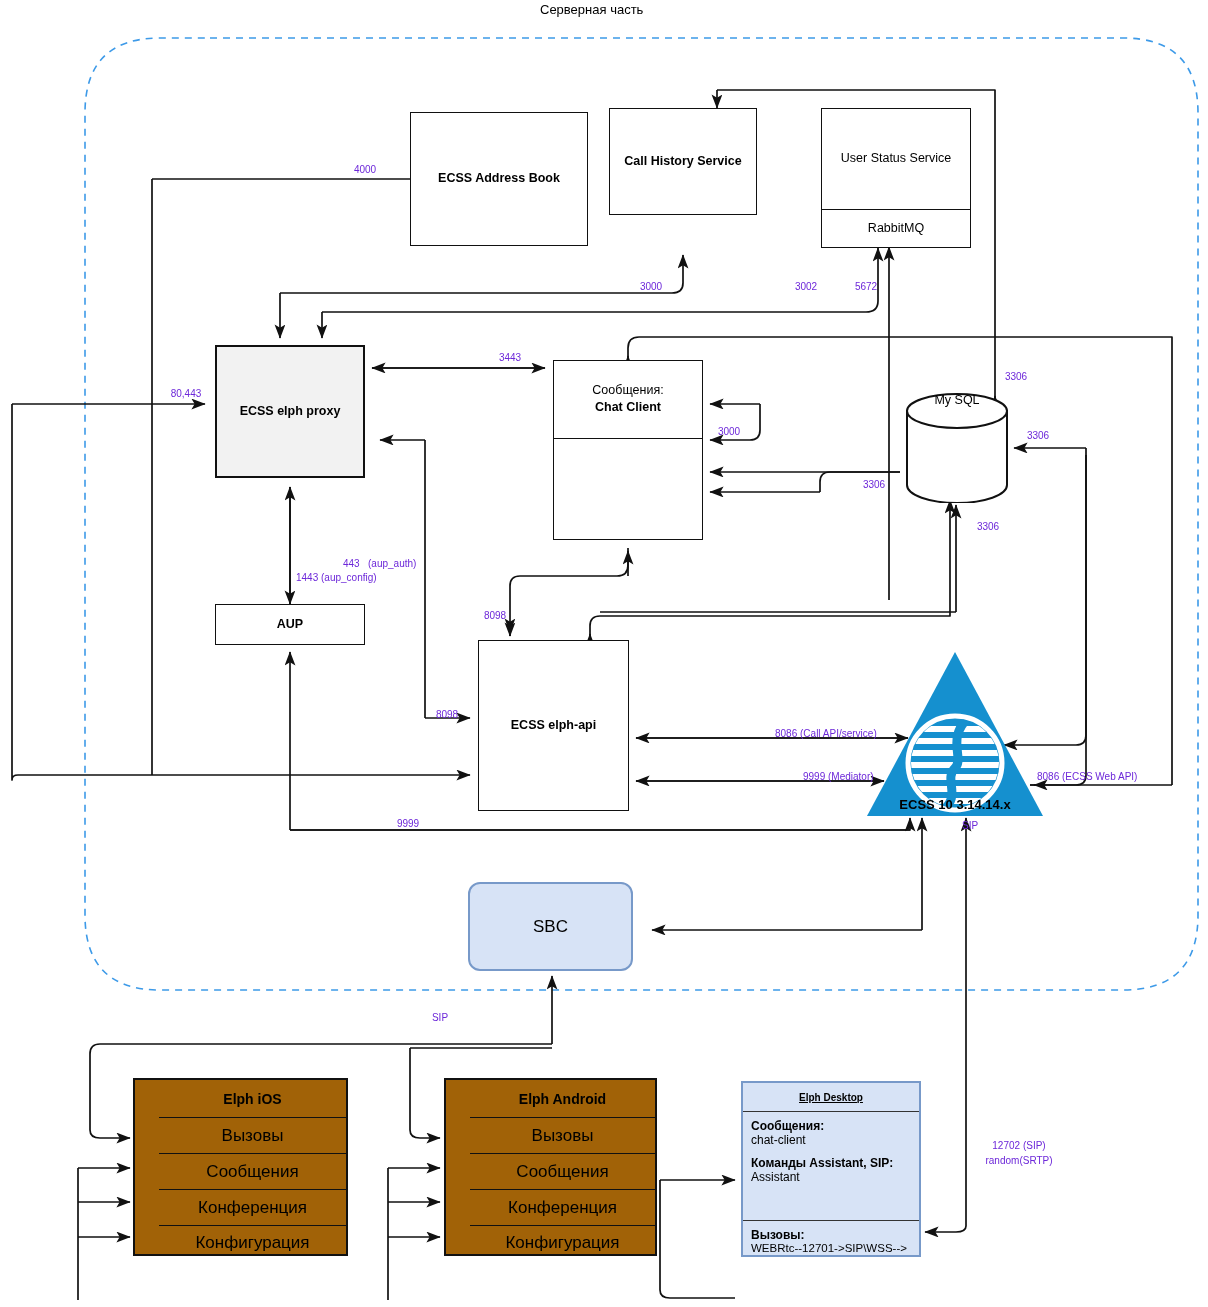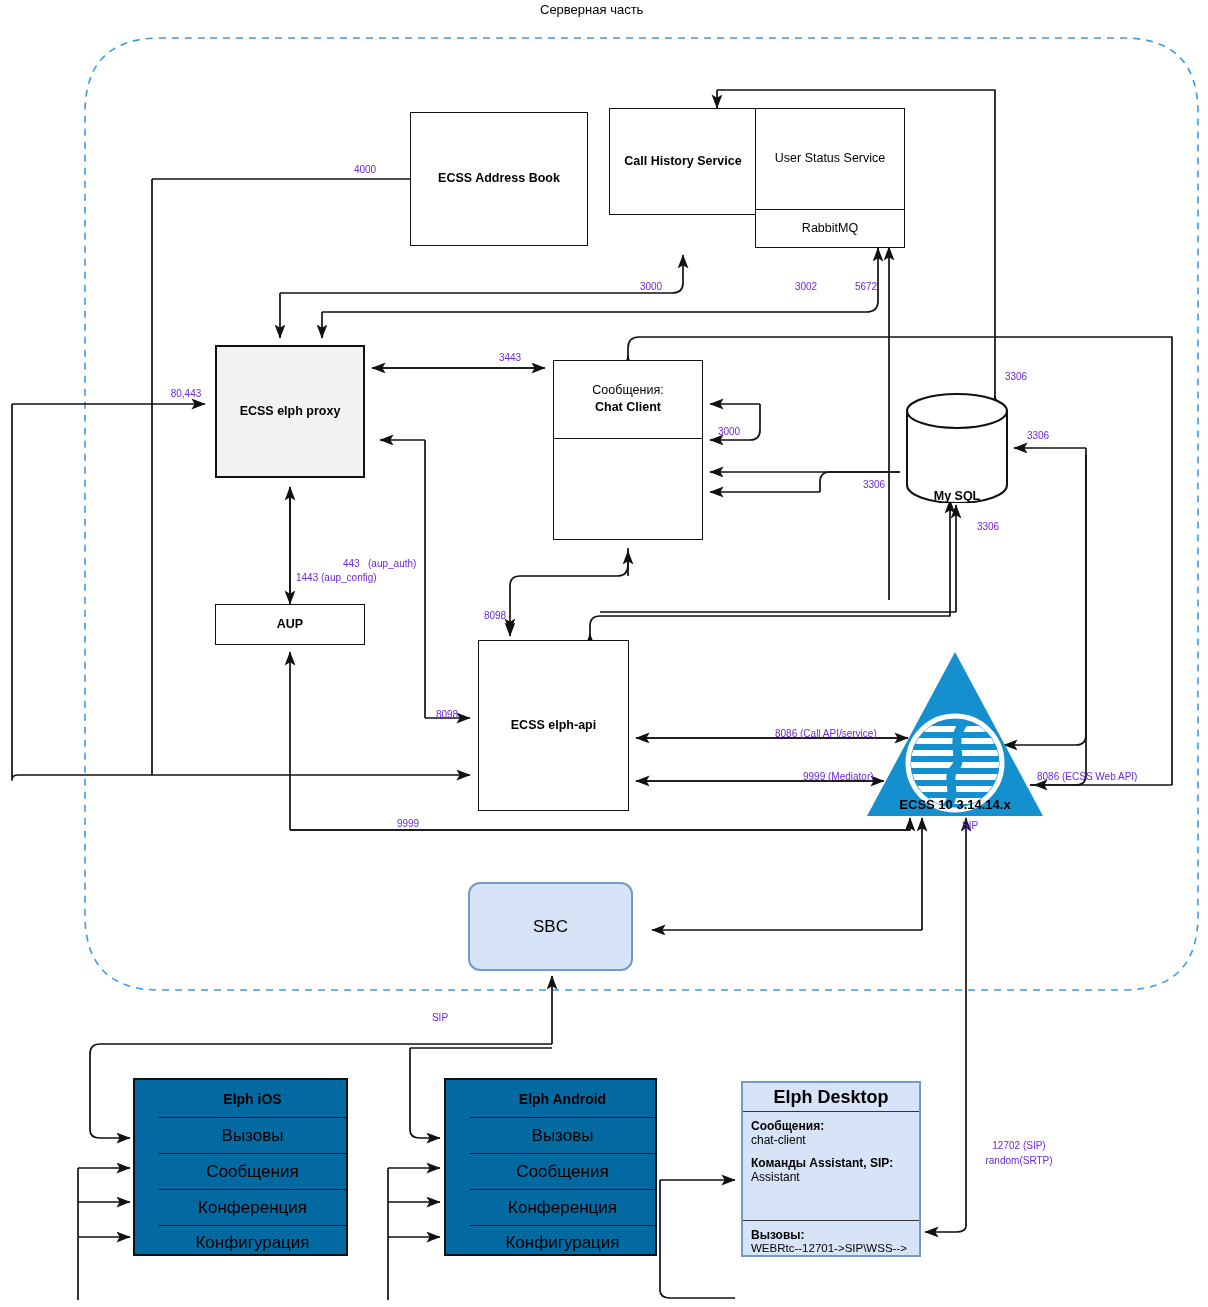--- a/index.html
+++ b/index.html
@@ -6,29 +6,29 @@
   body{width:1208px;height:1307px;position:relative;overflow:hidden;
        font-family:"Liberation Sans","DejaVu Sans",sans-serif;color:#000;}
   #stage{position:absolute;left:0;top:0;width:1208px;height:1307px;}
   svg#wires{position:absolute;left:0;top:0;width:1208px;height:1307px;pointer-events:none;}
   .node{position:absolute;box-sizing:border-box;display:flex;align-items:center;
         justify-content:center;text-align:center;background:#fff;border:1.6px solid #111;
         font-size:12.5px;line-height:1.25;}
   .node.bold{font-weight:bold;}
   .lbl{position:absolute;font-size:10px;white-space:pre;color:#6d28d9;line-height:1.3;}
   .lbl.c{transform:translateX(-50%);text-align:center;}
-  .stack{position:absolute;box-sizing:border-box;border:2px solid #111;background:#0369a1;padding-left:24px;}
+  .stack{position:absolute;box-sizing:border-box;border:2px solid #111;background:#a16207;padding-left:24px;}
   .stack .hd{border-bottom:1.6px solid #111;font-weight:bold;font-size:14px;
              display:flex;align-items:center;justify-content:center;}
   .stack .row{border-bottom:1.2px solid #111;font-size:17px;
               display:flex;align-items:center;justify-content:center;}
   .stack .row:last-child{border-bottom:none;}
   .panel{position:absolute;box-sizing:border-box;border:2px solid #7799c9;background:#d7e3f6;}
-  .panel .hd{border-bottom:1.4px solid #333;font-weight:bold;font-size:18px;
-             display:flex;align-items:center;justify-content:center;}
+  .panel .hd{border-bottom:1.4px solid #333;font-weight:bold;font-size:10px;
+             display:flex;align-items:center;justify-content:center;text-decoration:underline;}
   .panel .sec{border-bottom:1.4px solid #333;font-size:12px;padding:7px 7px 7px 8px;}
   .panel .sec:last-child{border-bottom:none;}
   .panel b{font-weight:bold;}
   .sbc{position:absolute;box-sizing:border-box;border:2px solid #7799c9;background:#d7e3f6;
        border-radius:12px;display:flex;align-items:center;justify-content:center;
        font-weight:normal;font-size:17px;}
   .split{flex-direction:column;justify-content:flex-start;padding:0;}
   .split .p1,.split .p2{width:100%;display:flex;align-items:center;justify-content:center;
                         box-sizing:border-box;}
   .split .p1{border-bottom:1.5px solid #111;}
@@ -161,21 +161,21 @@
   <div class="title" style="left:540px;top:2px;">Серверная часть</div>
 
   <div class="node bold" style="left:410px;top:112px;width:178px;height:134px;">
     <span>ECSS Address Book</span>
   </div>
 
   <div class="node bold" style="left:609px;top:108px;width:148px;height:107px;">
     <span>Call History Service</span>
   </div>
 
-  <div class="node split" style="left:755px;top:108px;width:150px;height:140px;">
+  <div class="node split" style="left:821px;top:108px;width:150px;height:140px;">
     <div class="p1 bold" style="height:101px;">
       <span>User Status Service</span>
     </div>
     <div class="p2" style="height:37px;">
       <span>RabbitMQ</span>
     </div>
   </div>
 
   <div class="node bold" style="left:215px;top:345px;width:150px;height:133px;background:#f2f2f2;border-width:2px;">
     <span>ECSS elph proxy</span>
@@ -195,21 +195,21 @@
   <div class="node bold" style="left:478px;top:640px;width:151px;height:171px;">
     <span>ECSS elph-api</span>
   </div>
 
   <div style="position:absolute;left:905px;top:393px;width:104px;height:110px;">
     <svg viewBox="0 0 104 110" width="104" height="110">
       <path d="M2,18 L2,92 A50,18 0 0 0 102,92 L102,18 Z" fill="#fff" stroke="#111" stroke-width="2"></path>
       <ellipse cx="52" cy="18" rx="50" ry="17" fill="#fff" stroke="#111" stroke-width="2"></ellipse>
     </svg>
     <div style="position:absolute;left:0;top:0;width:104px;height:110px;display:flex;
-                align-items:flex-end;justify-content:center;font-weight:bold;font-size:12.5px;">
+                align-items:flex-start;justify-content:center;font-weight:normal;font-size:12.5px;">
       <span>My SQL</span>
     </div>
   </div>
 
   <div class="triwrap" style="left:865px;top:650px;width:180px;height:168px;">
     <svg viewBox="0 0 180 168" width="180" height="168">
       <polygon points="90,2 178,166 2,166" fill="#1590cf"></polygon>
       <g>
         <circle cx="90" cy="113" r="47" fill="none" stroke="#ffffff" stroke-width="5"></circle>
         <clipPath id="cc">

